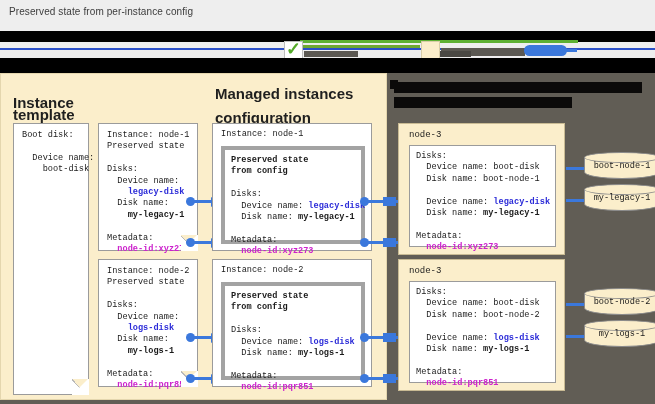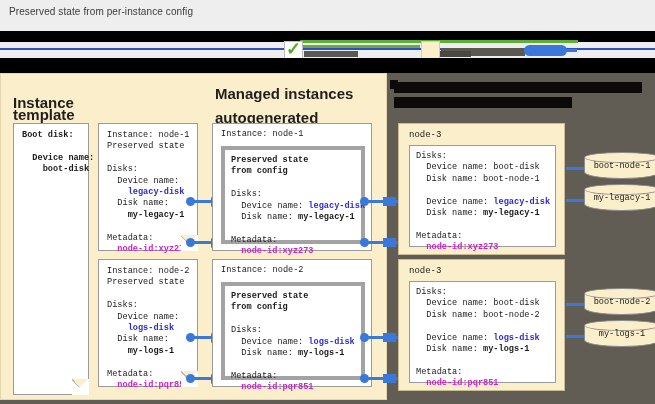--- a/index.html
+++ b/index.html
@@ -208,28 +208,28 @@
 
   <div class="diagram">
 
     <div class="cream-panel"></div>
     <div class="gray-panel"></div>
 
     <div class="col-head c1">Instance<br>template</div>
     <div class="col-head c3">
       <span>Managed instances</span><br>
       <br>
-      <span>autogenerated</span>
+      <span>configuration</span>
     </div>
 
     <div class="gray-head-1b"></div>
     <div class="gray-head-1"></div>
     <div class="gray-head-2"></div>
 
-    <div class="card" style="left:13px;top:50px;width:76px;height:272px;font-weight:bold;">
+    <div class="card" style="left:13px;top:50px;width:76px;height:272px;">
       <div class="card-txt">Boot disk:
 
   Device name:
     boot-disk</div>
       <div class="dogear">
           <div class="dogear-inner"></div>
         </div>
     </div>
 
     <div class="card" style="left:98px;top:50px;width:100px;height:128px;">

